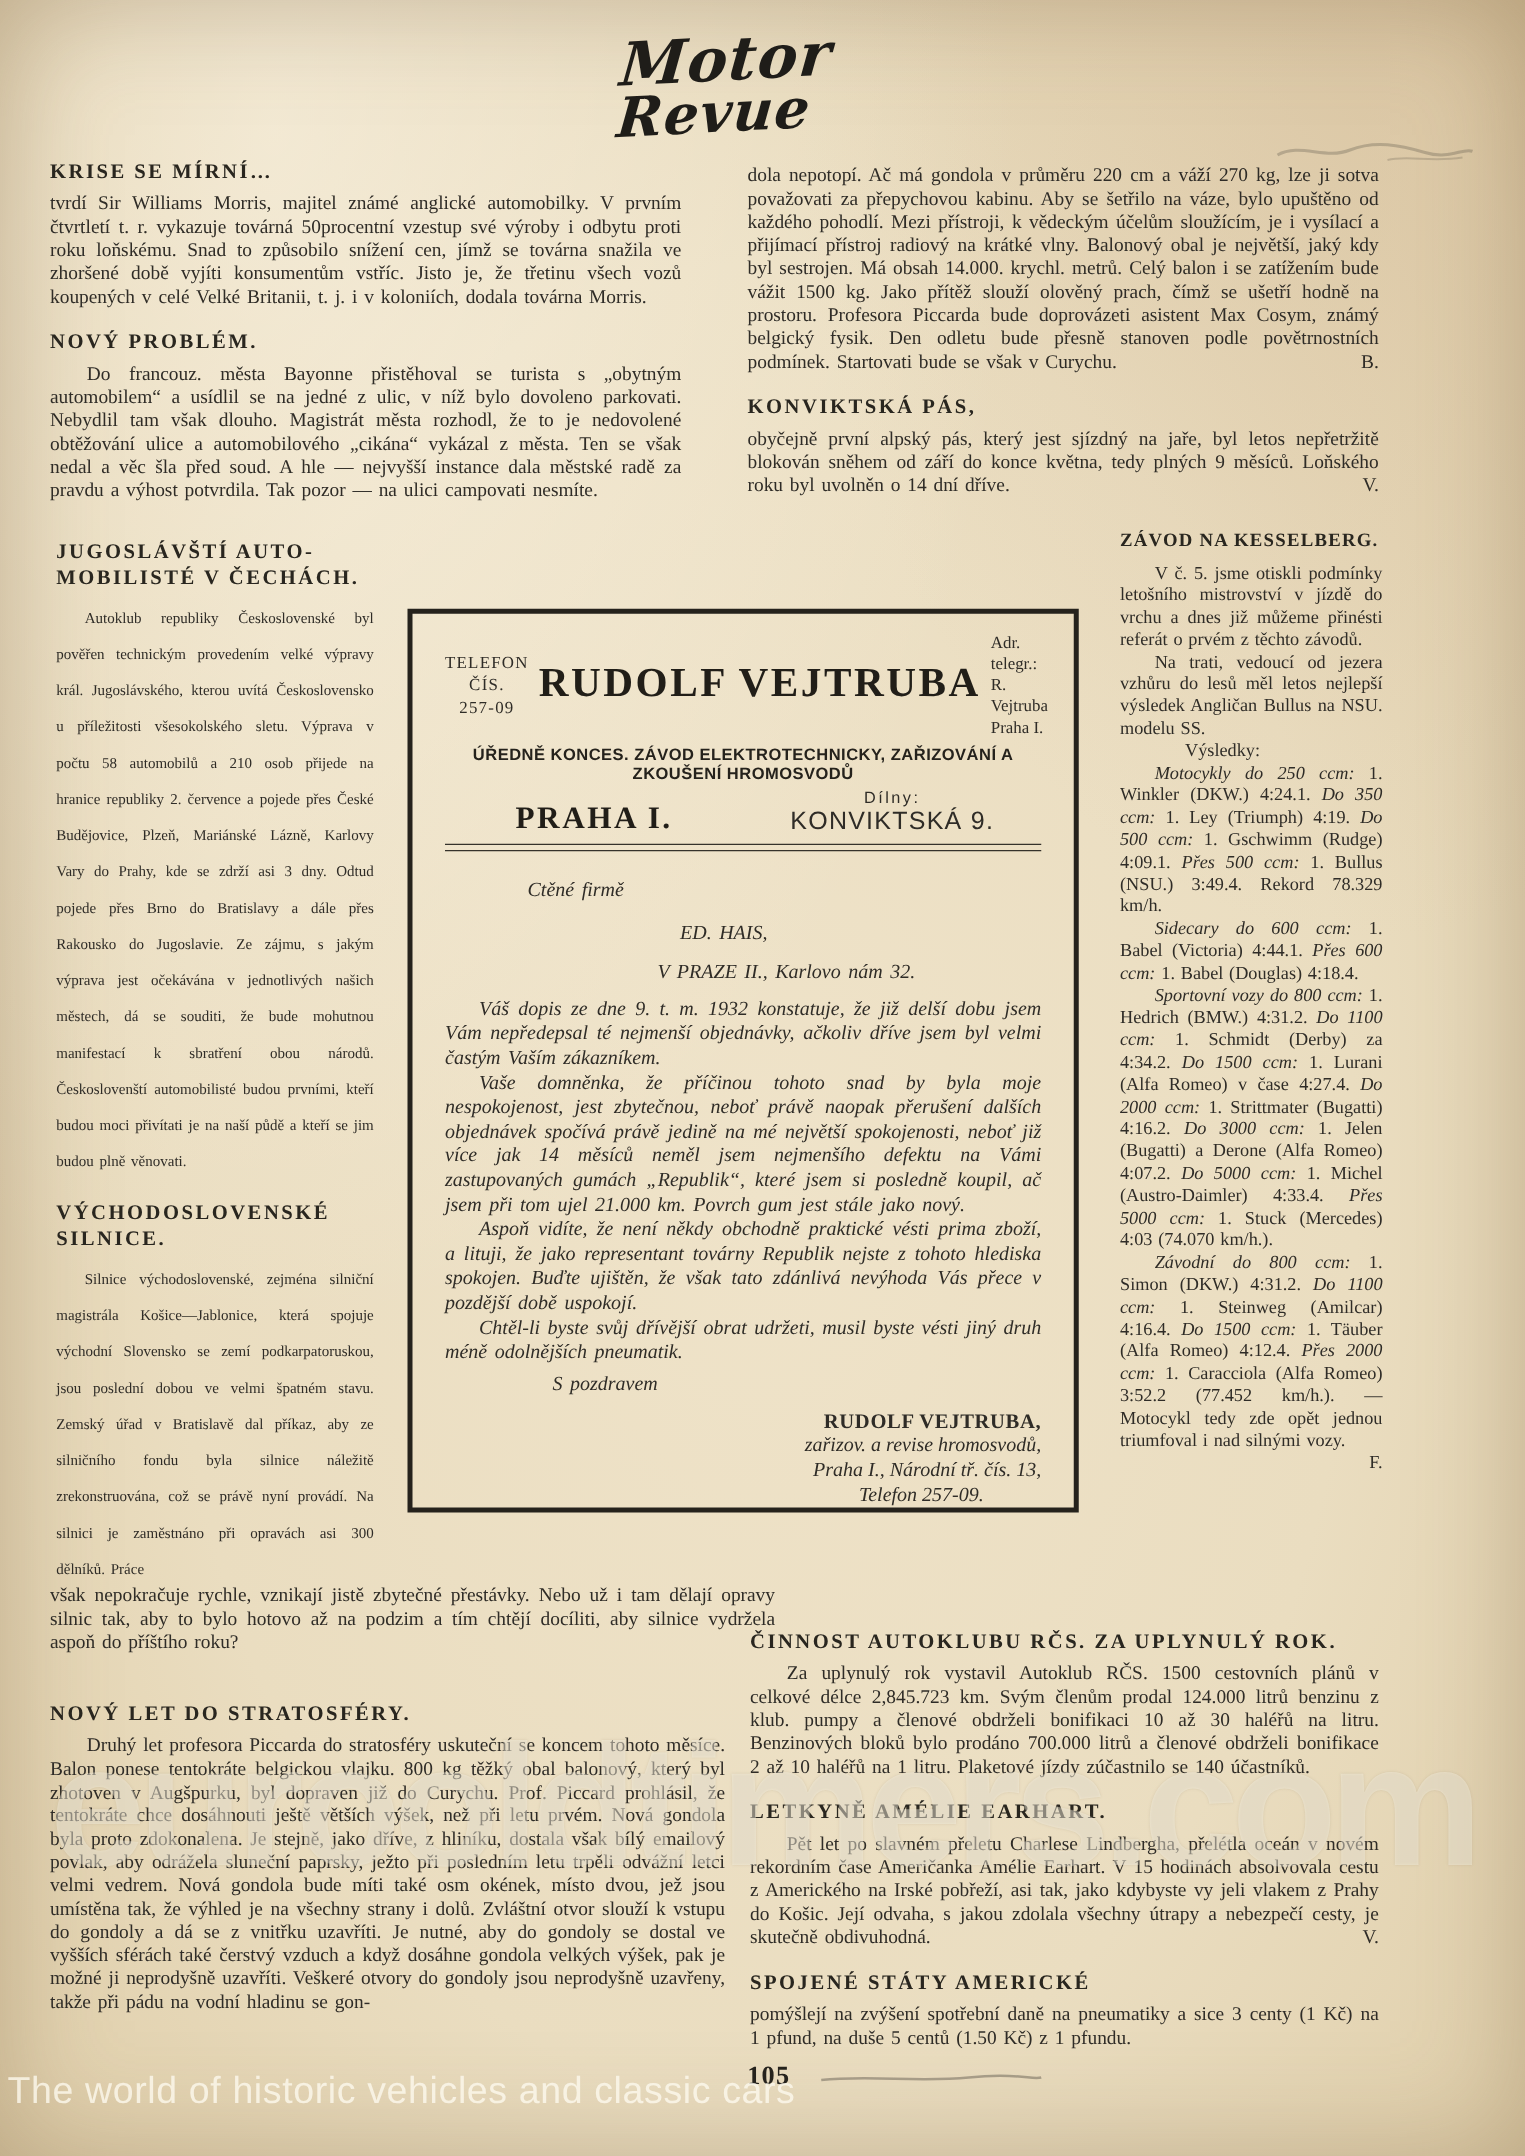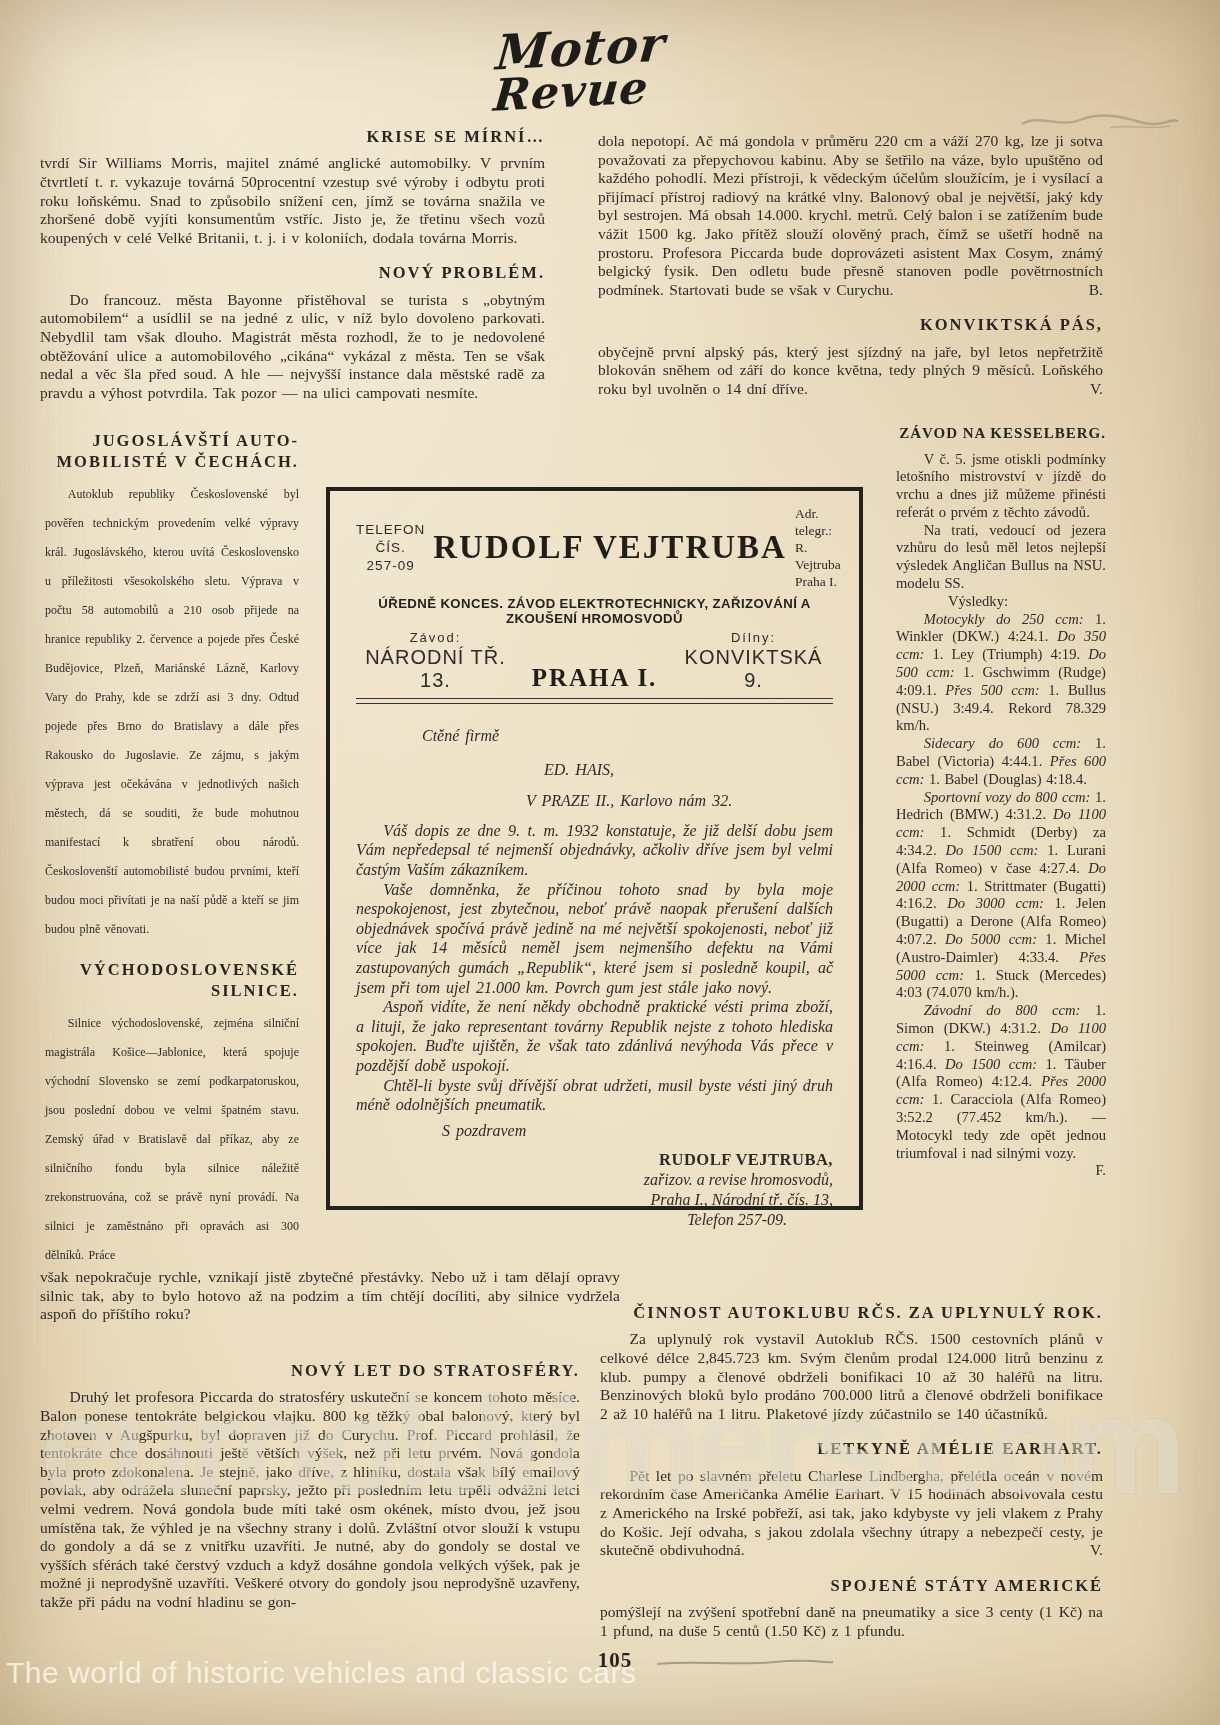--- a/index.html
+++ b/index.html
@@ -7,40 +7,40 @@
   .page{
     position:relative;width:1220px;height:1725px;margin:0 auto;overflow:hidden;
     background:
       radial-gradient(ellipse at 18% 6%, rgba(255,250,238,.55), rgba(255,250,238,0) 42%),
       radial-gradient(ellipse at 90% 2%, rgba(214,190,158,.45), rgba(214,190,158,0) 30%),
       radial-gradient(ellipse at 50% 55%, #efe3c9 0%, #eaddc0 55%, #e0cfab 90%, #d6c29a 100%);
     box-shadow:inset 0 0 90px rgba(120,95,60,.35);
     color:#2f2c27;
   }
   .sec{position:absolute;}
-  .hd{font-weight:bold;text-align:right;letter-spacing:2px;font-size:16.5px;line-height:1.3;color:#29261f;margin:0 0 7px 0;}
+  .hd{font-weight:bold;text-align:left;letter-spacing:2px;font-size:16.5px;line-height:1.3;color:#29261f;margin:0 0 7px 0;}
   .hd.later{margin-top:15px;}
   .body-t{font-size:15.5px;line-height:18.6px;text-align:justify;word-spacing:1.6px;margin:0;}
   .ind{text-indent:1.9em;}
   .narrow .body-t{font-size:12px;line-height:29px;}
   .kessel .body-t{font-size:14.6px;line-height:17.8px;word-spacing:1px;}
   .kessel .hd{font-size:15px;letter-spacing:1px;}
   .sig{float:right;padding-left:8px;}
   .it{font-style:italic;}
   .vysl{margin-left:52px;text-align:left;}
 
   
   .masthead{position:absolute;top:26px;left:0;right:0;width:280px;margin:0 auto;transform:translateX(-28px) rotate(-3deg);text-align:center;color:#1f1d19;}
   .masthead .l1{font-family:"DejaVu Serif",serif;font-style:italic;font-weight:bold;font-size:48px;line-height:44px;transform:skewX(-8deg);letter-spacing:1px;}
   .masthead .l2{font-family:"DejaVu Serif",serif;font-style:italic;font-weight:bold;font-size:44px;line-height:42px;transform:skewX(-8deg) translateX(-12px);letter-spacing:1px;}
 
   
   .adbox{position:absolute;left:326px;top:487px;width:537px;height:723px;border:4px solid #25221c;box-sizing:border-box;padding:14px 26px 10px 26px;}
   .ad-head{display:flex;align-items:center;gap:8px;}
-  .ad-tel{width:116px;text-align:center;font-family:Liberation Sans, sans-serif;font-size:13.5px;line-height:18px;letter-spacing:1px;}
+  .ad-tel{width:116px;text-align:center;font-family:Liberation Serif, serif;font-size:13.5px;line-height:18px;letter-spacing:1px;}
   .ad-name{flex:1;text-align:center;font-weight:bold;font-size:33px;letter-spacing:2px;color:#211e18;white-space:nowrap;}
   .ad-adr{width:122px;font-size:13.5px;line-height:17px;text-align:left;}
   .ad-sub{margin-top:6px;text-align:center;font-family:"Liberation Sans",sans-serif;font-weight:bold;font-size:13.2px;letter-spacing:.4px;color:#25221c;}
   .ad-row2{display:flex;align-items:flex-end;margin-top:4px;}
   .ad-cell{flex:1;text-align:center;}
   .ad-small{font-family:"Liberation Sans",sans-serif;font-size:13px;letter-spacing:2px;}
   .ad-big{font-family:"Liberation Sans",sans-serif;font-size:20px;letter-spacing:1px;margin-top:1px;}
   .ad-city{font-weight:bold;font-size:25px;letter-spacing:2px;color:#211e18;}
   .dbl-rule{margin-top:6px;height:4px;border-top:1.6px solid #35322b;border-bottom:1.6px solid #35322b;}
   .letter{margin-top:22px;font-style:italic;font-size:16px;line-height:19.6px;}
@@ -104,24 +104,20 @@
         <div>257-09</div>
       </div>
       <div class="ad-name">RUDOLF VEJTRUBA</div>
       <div class="ad-adr">
         <div>Adr. telegr.: R.</div>
         <div>Vejtruba Praha I.</div>
       </div>
     </div>
     <div class="ad-sub">ÚŘEDNĚ KONCES. ZÁVOD ELEKTROTECHNICKY, ZAŘIZOVÁNÍ A ZKOUŠENÍ HROMOSVODŮ</div>
     <div class="ad-row2">
-      <div class="ad-cell">
-        <div class="ad-small">Závod:</div>
-        <div class="ad-big">NÁRODNÍ TŘ. 13.</div>
-      </div>
       <div class="ad-cell ad-city">PRAHA I.</div>
       <div class="ad-cell">
         <div class="ad-small">Dílny:</div>
         <div class="ad-big">KONVIKTSKÁ 9.</div>
       </div>
     </div>
     <div class="dbl-rule"></div>
     <div class="letter">
       <p class="salut">Ctěné firmě</p>
       <p class="addr1">ED. HAIS,</p>

